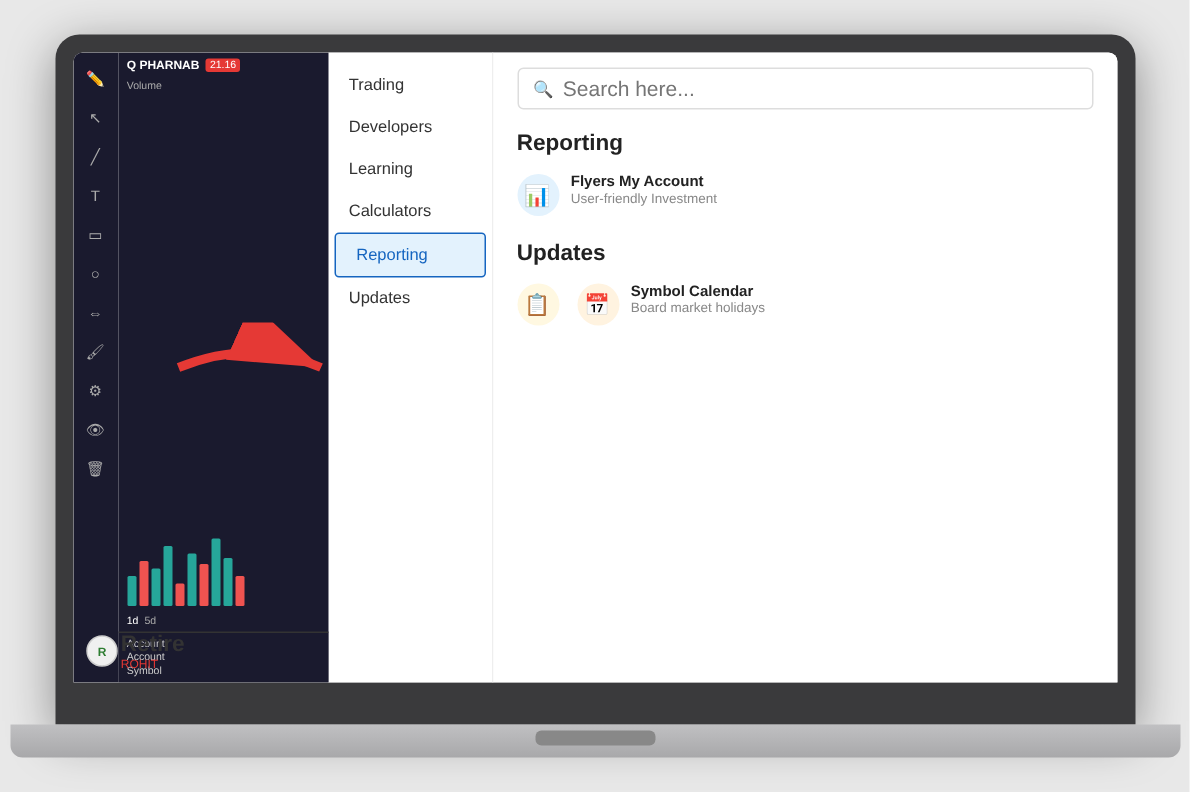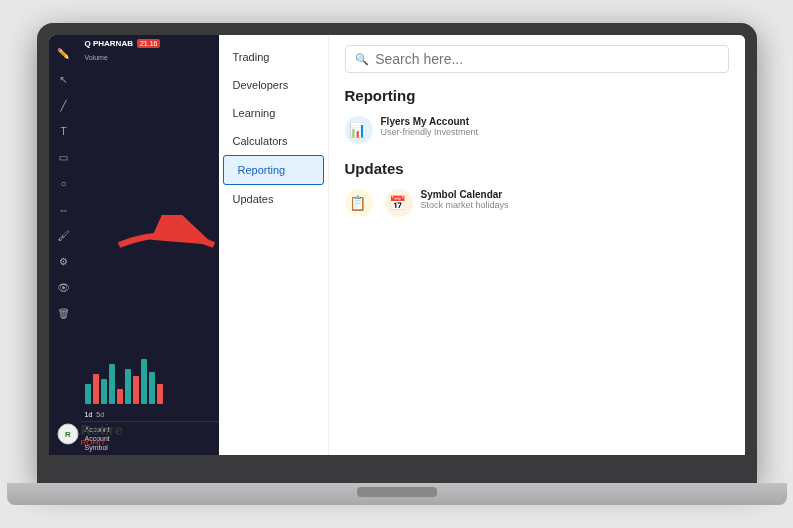--- a/index.html
+++ b/index.html
@@ -384,21 +384,21 @@
           <div class="section-title">Updates</div>
 
           <div class="card-row">
             <div class="card">
               <div class="card-icon yellow">📋</div>
             </div>
             <div class="card">
               <div class="card-icon orange">📅</div>
               <div class="card-text">
                 <div class="card-title">Symbol Calendar</div>
-                <div class="card-sub">Stock market holidays</div>
+                <div class="card-sub">Board market holidays</div>
               </div>
             </div>
           </div>
         </div>
       </div>
 
       <svg class="red-arrow" width="120" height="50" viewBox="0 0 120 50">
         <defs>
           <marker id="arrowhead" markerWidth="10" markerHeight="7" refX="10" refY="3.5" orient="auto">
             <polygon points="0 0, 10 3.5, 0 7" fill="#e53935"></polygon>

